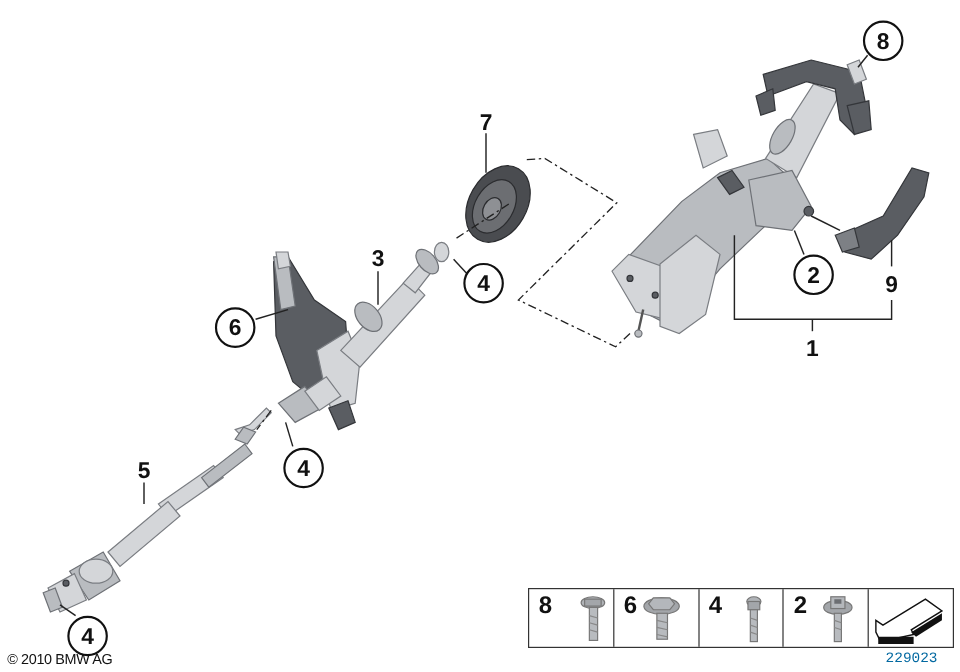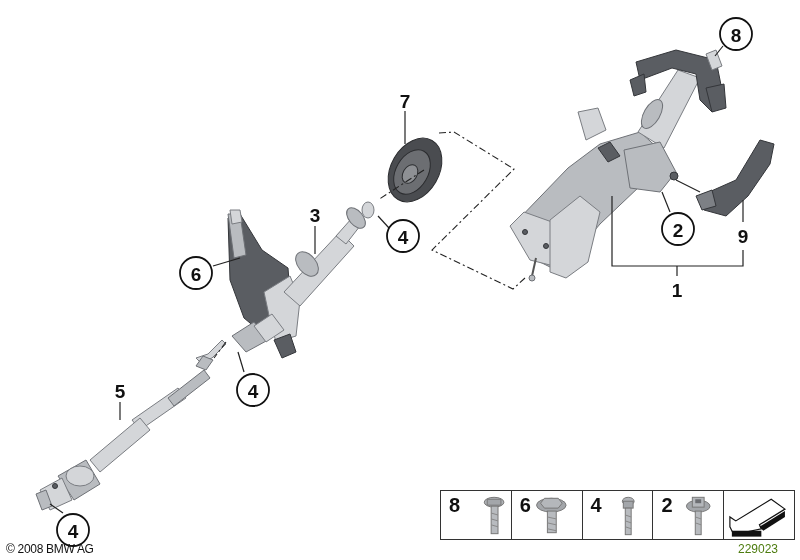--- a/index.html
+++ b/index.html
@@ -13,21 +13,21 @@
     .metal { fill: #b9bcc0; stroke: #6e7176; stroke-width: 1; }
     .metal-light { fill: #d4d6d9; stroke: #7a7d82; stroke-width: 1; }
     .metal-dark { fill: #5a5d62; stroke: #34363a; stroke-width: 1; }
     .rubber { fill: #4a4c50; stroke: #2b2c2f; stroke-width: 1; }
     .legend-box { position: absolute; left: 440px; top: 490px; width: 355px; height: 50px; border: 1px solid #333; display: flex; box-sizing: border-box; background: #fff; }
     .legend-cell { flex: 1; border-right: 1px solid #333; position: relative; }
     .legend-cell:last-child { border-right: none; }
     .legend-num { position: absolute; left: 8px; top: 3px; font-weight: bold; font-size: 20px; color: #111; font-family: "Liberation Sans", sans-serif; }
     .legend-svg { position: absolute; left: 0; top: 0; width: 100%; height: 100%; }
     .copyright { position: absolute; left: 6px; top: 542px; font-size: 12px; color: #111; font-family: "Liberation Sans", sans-serif; letter-spacing: -0.3px; }
-    .ref-number { position: absolute; left: 738px; top: 542px; font-size: 12px; color: #4d7c0f; font-family: Liberation Sans, sans-serif; }
+    .ref-number { position: absolute; left: 738px; top: 542px; font-size: 12px; color: #0369a1; font-family: Liberation Mono, monospace; }
   </style>
 </head>
 <body>
 
 <svg id="diagram" viewBox="0 0 800 560" xmlns="http://www.w3.org/2000/svg">
 
   <g>
 
     <polygon class="metal-light" points="200,362 212,358 226,344 222,340 208,354 196,358"></polygon>
     <polygon class="metal" points="196,366 206,370 213,360 203,356"></polygon>
@@ -210,14 +210,14 @@
   </div>
   <div class="legend-cell">
     <svg class="legend-svg" viewBox="0 0 71 48">
       <polygon points="6,36 6,26 12,30 48,8 62,18 36,34 38,38 10,44" fill="#fff" stroke="#111" stroke-width="1.2"></polygon>
       <polygon points="8,40 38,40 38,46 8,46" fill="#111"></polygon>
       <polygon points="36,36 62,20 62,26 40,40" fill="#111"></polygon>
     </svg>
   </div>
 </div>
 
-<div class="copyright">© 2008 BMW AG</div>
+<div class="copyright">© 2010 BMW AG</div>
 <div class="ref-number">229023</div>
 
 </body></html>

